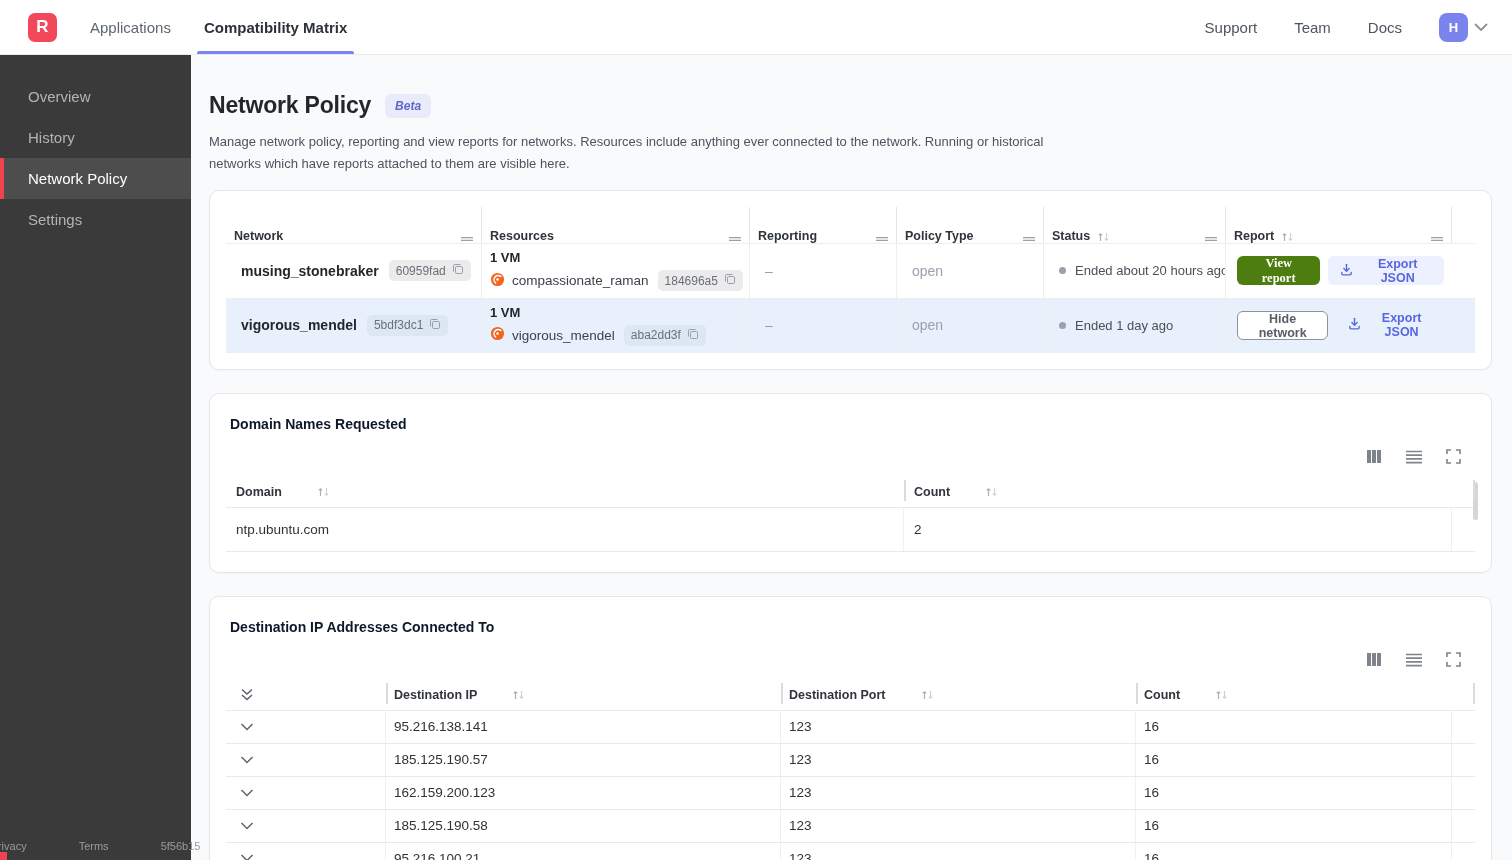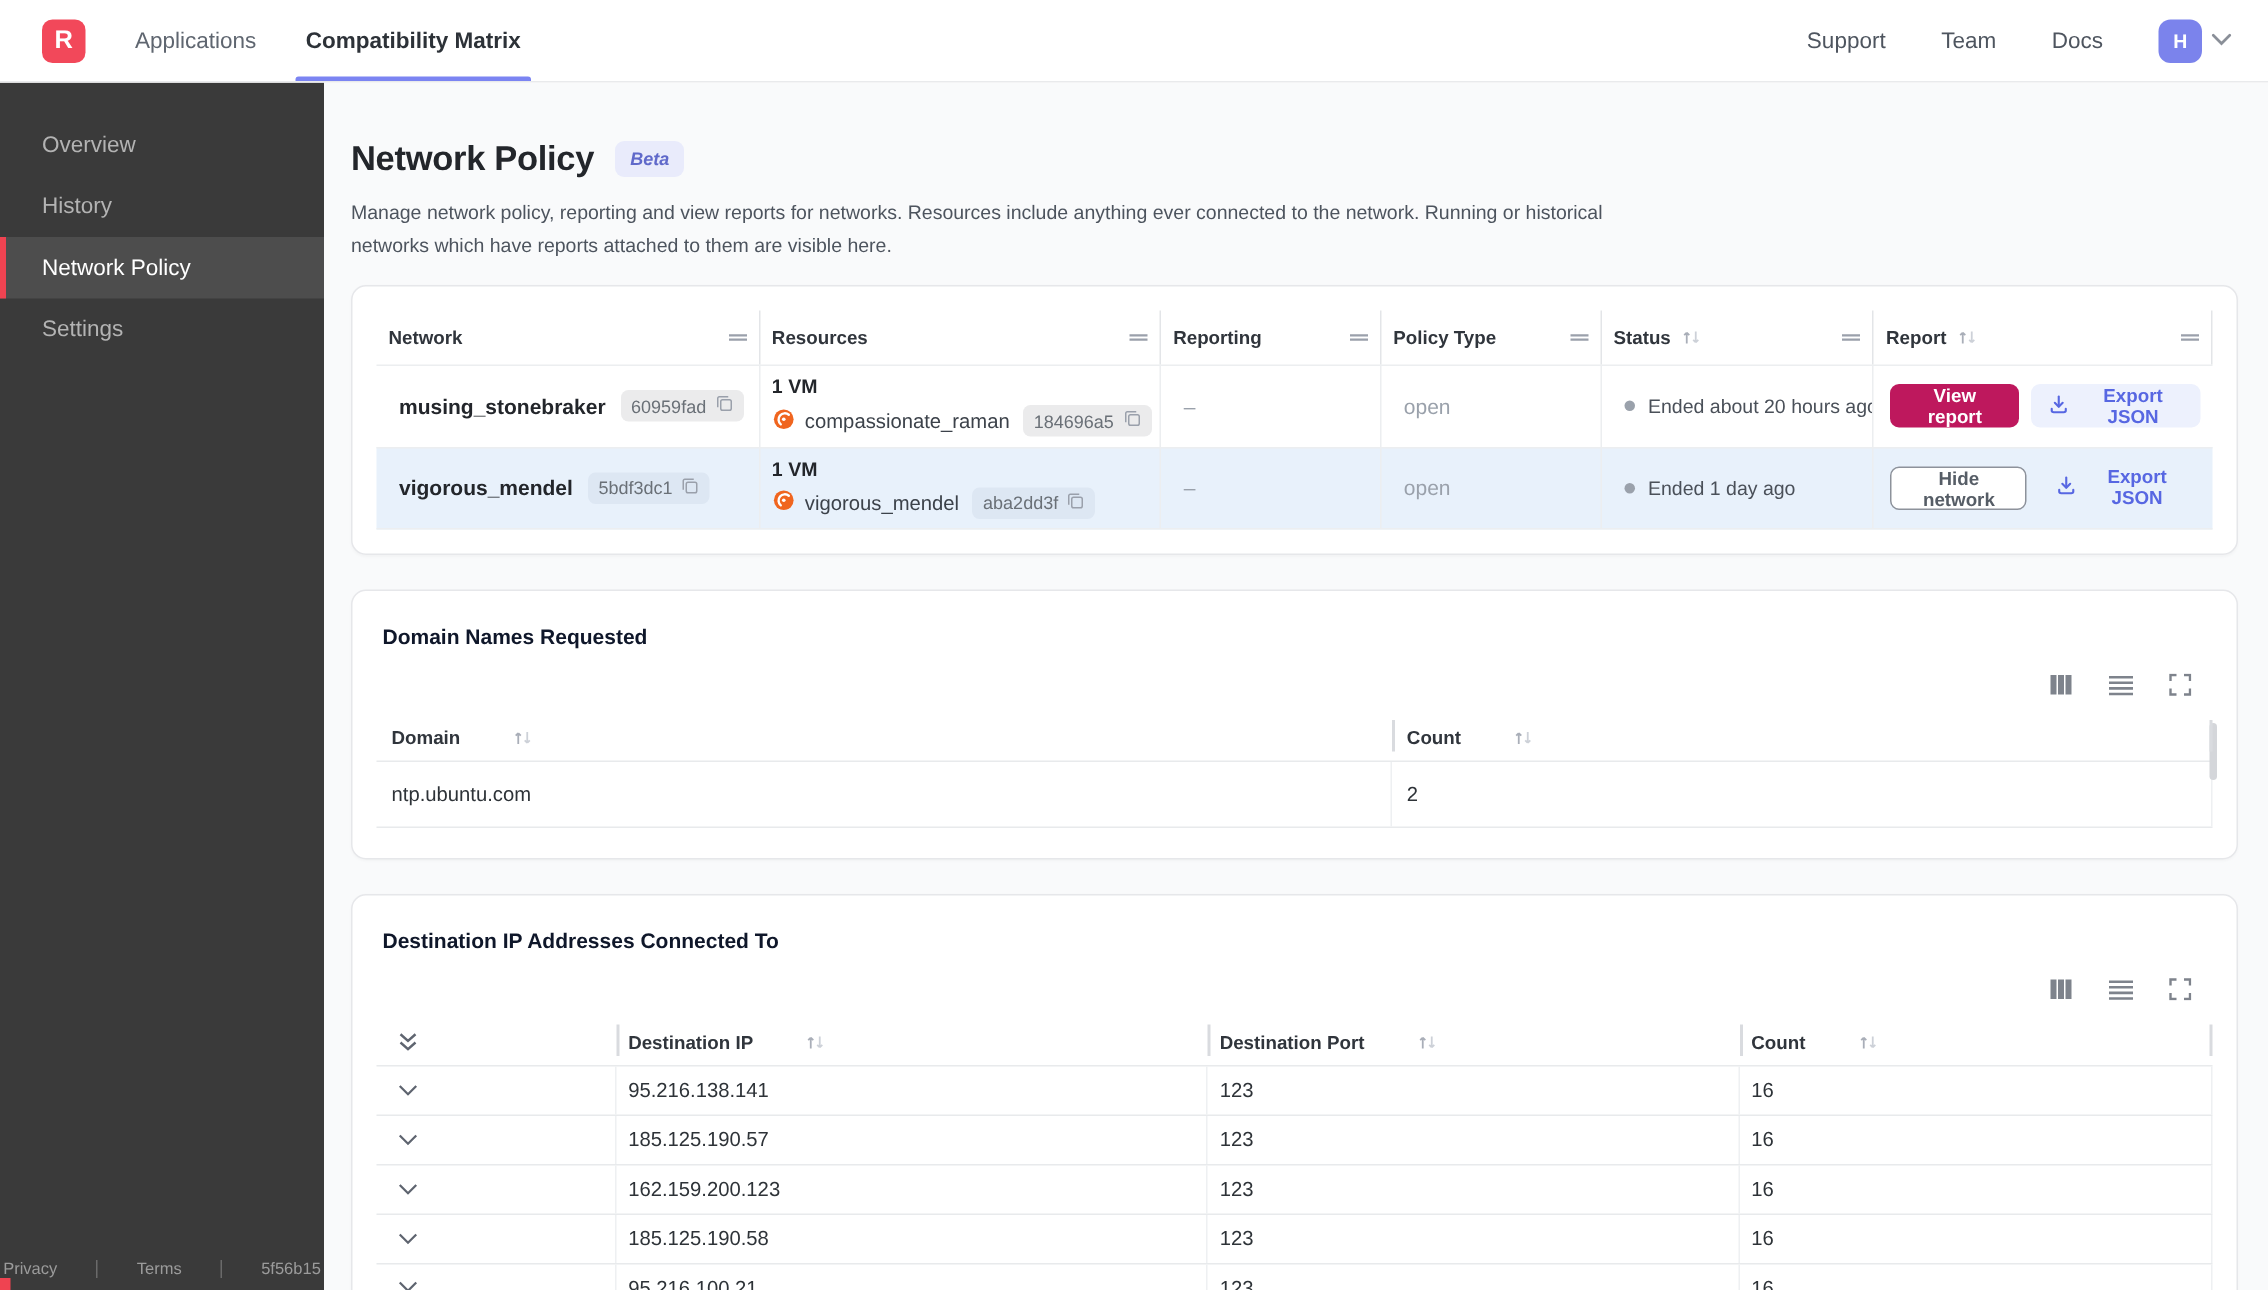--- a/index.html
+++ b/index.html
@@ -19,21 +19,21 @@
   .top-tab.active::after { content: ""; position: absolute; left: -7px; right: -7px; bottom: 0;
     height: 3px; background: #7b84f2; border-radius: 2px 2px 0 0; }
   .tb-right { display: flex; align-items: center; gap: 37px; margin-right: 24px; }
   .tb-link { font-size: 15px; color: #4e555f; cursor: pointer; }
   .avatar-wrap { display: flex; align-items: center; gap: 6px; cursor: pointer; }
   .avatar { width: 29px; height: 29px; border-radius: 8px; background: #7b83ec; color: #fff;
     font-size: 13px; font-weight: 700; display: flex; align-items: center; justify-content: center; }
 
   
   .shell { display: flex; height: 805px; }
-  .sidebar { width: 216px; background: #3a3a3a; position: relative; flex: none; }
+  .sidebar { width: 191px; background: #3a3a3a; position: relative; flex: none; }
   .side-items { padding-top: 21px; }
   .side-item { height: 41px; display: flex; align-items: center; padding-left: 28px;
     font-size: 15px; color: #b3b3b3; cursor: pointer; position: relative; }
   .side-item.active { background: #4d4d4d; color: #fff; }
   .side-item.active::before { content: ""; position: absolute; left: 0; top: 0; bottom: 0;
     width: 4px; background: #ef4351; }
   .side-footer { position: absolute; bottom: 8px; left: 0; right: 0; display: flex;
     align-items: center; justify-content: center; gap: 26px; color: #9b9b9b; font-size: 11px; }
   .vbar { width: 1px; height: 12px; background: #6a6a6a; }
   .red-corner { position: absolute; left: 0; bottom: 0; width: 7px; height: 8px; background: #ef4351; }
@@ -46,21 +46,21 @@
     padding: 5px 10px; border-radius: 6px; font-style: italic; }
   .page-desc { margin-top: 12px; font-size: 13px; line-height: 1.72; color: #4d545e; max-width: 885px; }
 
   .card { background: #fff; border: 1px solid #e6e7ea; border-radius: 10px;
     box-shadow: 0 1px 2px rgba(16,24,40,.03); }
   .card.networks { margin-top: 14px; padding: 16px; }
   .card.block { margin-top: 23px; padding: 22px 16px 20px; position: relative; }
 
   
   .nt-header { display: flex; height: 36px; }
-  .nt-h { display: flex; align-items: center; padding: 0 7px 0 8px; border-right: 1px solid #e3e5e8; }
+  .nt-h { display: flex; align-items: flex-end; padding: 0 7px 0 8px; border-right: 1px solid #e3e5e8; }
   .nt-h .lbl { font-size: 12.5px; font-weight: 700; color: #30353c; white-space: nowrap; }
   .sort { margin-left: 7px; display: inline-flex; }
   .handle { margin-left: auto; display: inline-flex; padding-left: 8px; cursor: col-resize; }
   .nt-row { display: flex; height: 55px; border-top: 1px solid #eceef0; }
   .nt-row:last-child { border-bottom: 1px solid #eceef0; }
   .nt-row.selected { background: #e8f1fb; }
   .nt-c { display: flex; align-items: center; padding: 0 8px 0 15px; border-right: 1px solid #eceef0; overflow: hidden; }
   .nt-c:last-child { border-right: none; }
   .w-network { width: 256px; } .w-resources { width: 268px; } .w-reporting { width: 147px; }
   .w-policy { width: 147px; } .w-status { width: 182px; } .w-report { width: 226px; }
@@ -71,23 +71,23 @@
     white-space: nowrap; }
   .selected .badge { background: #dde7f3; }
   .res-col { display: flex; flex-direction: column; justify-content: center; gap: 5px; padding-left: 8px; }
   .res-title { font-size: 13px; font-weight: 700; color: #23262b; }
   .res-line { display: flex; align-items: center; gap: 7px; font-size: 13.5px; color: #3c424a; }
   .res-line .badge { margin-left: 2px; }
   .muted { color: #9aa1ab; font-size: 14px; }
   .status-wrap { display: flex; align-items: center; gap: 9px; }
   .dot { width: 7px; height: 7px; border-radius: 50%; background: #9aa1ab; flex: none; }
   .status-text { font-size: 13px; color: #4a5059; white-space: nowrap; }
-  .btn-primary { background: #be185d; color: #fff; font-size: 12.5px; font-weight: 700;
+  .btn-primary { background: #4d7c0f; color: #fff; font-size: 12.5px; font-weight: 700;
     border: none; border-radius: 6px; height: 29px; padding: 0 12px; cursor: pointer;
-    font-family: Liberation Sans, sans-serif; }
+    font-family: Liberation Serif, serif; }
   .btn-outline { background: #fff; border: 1px solid #8d929b; border-radius: 6px; color: #565d66;
     font-size: 12.5px; font-weight: 600; height: 29px; padding: 0 11px; cursor: pointer;
     font-family: inherit; }
   .btn-export { display: inline-flex; align-items: center; gap: 8px; background: #edf1fd;
     border: none; border-radius: 6px; height: 29px; padding: 0 11px; color: #5767e2;
     font-size: 12.5px; font-weight: 700; margin-left: 8px; cursor: pointer; font-family: inherit; }
   .selected .btn-export { background: transparent; }
 
   
   .card-title { font-size: 14px; font-weight: 700; color: #0f172a; padding-left: 4px; }

